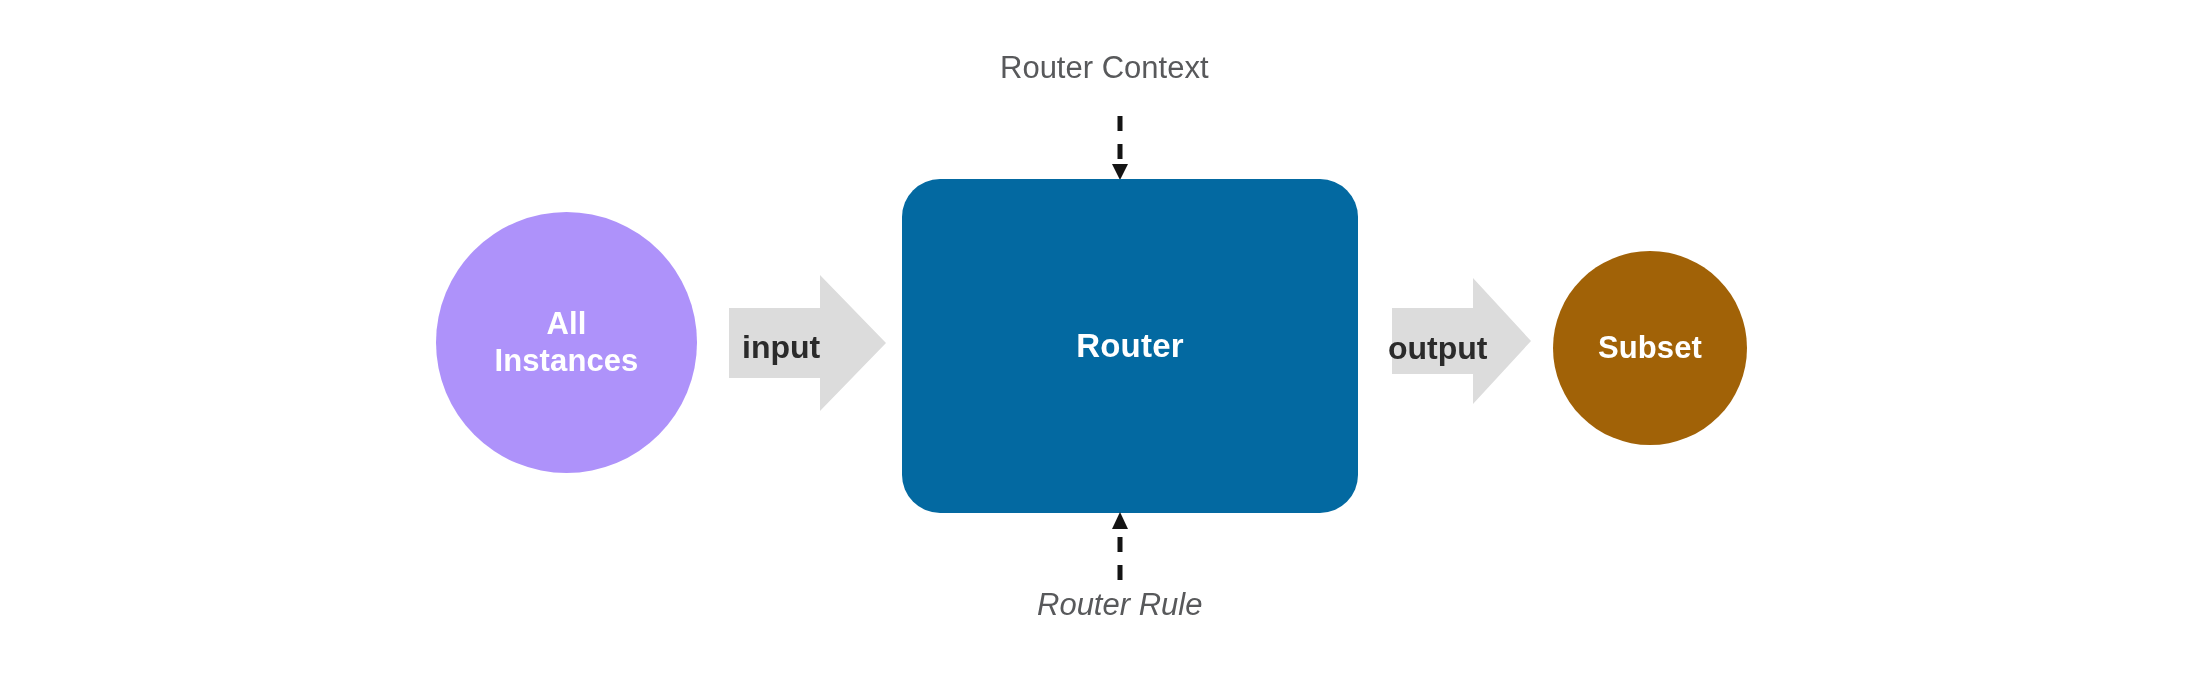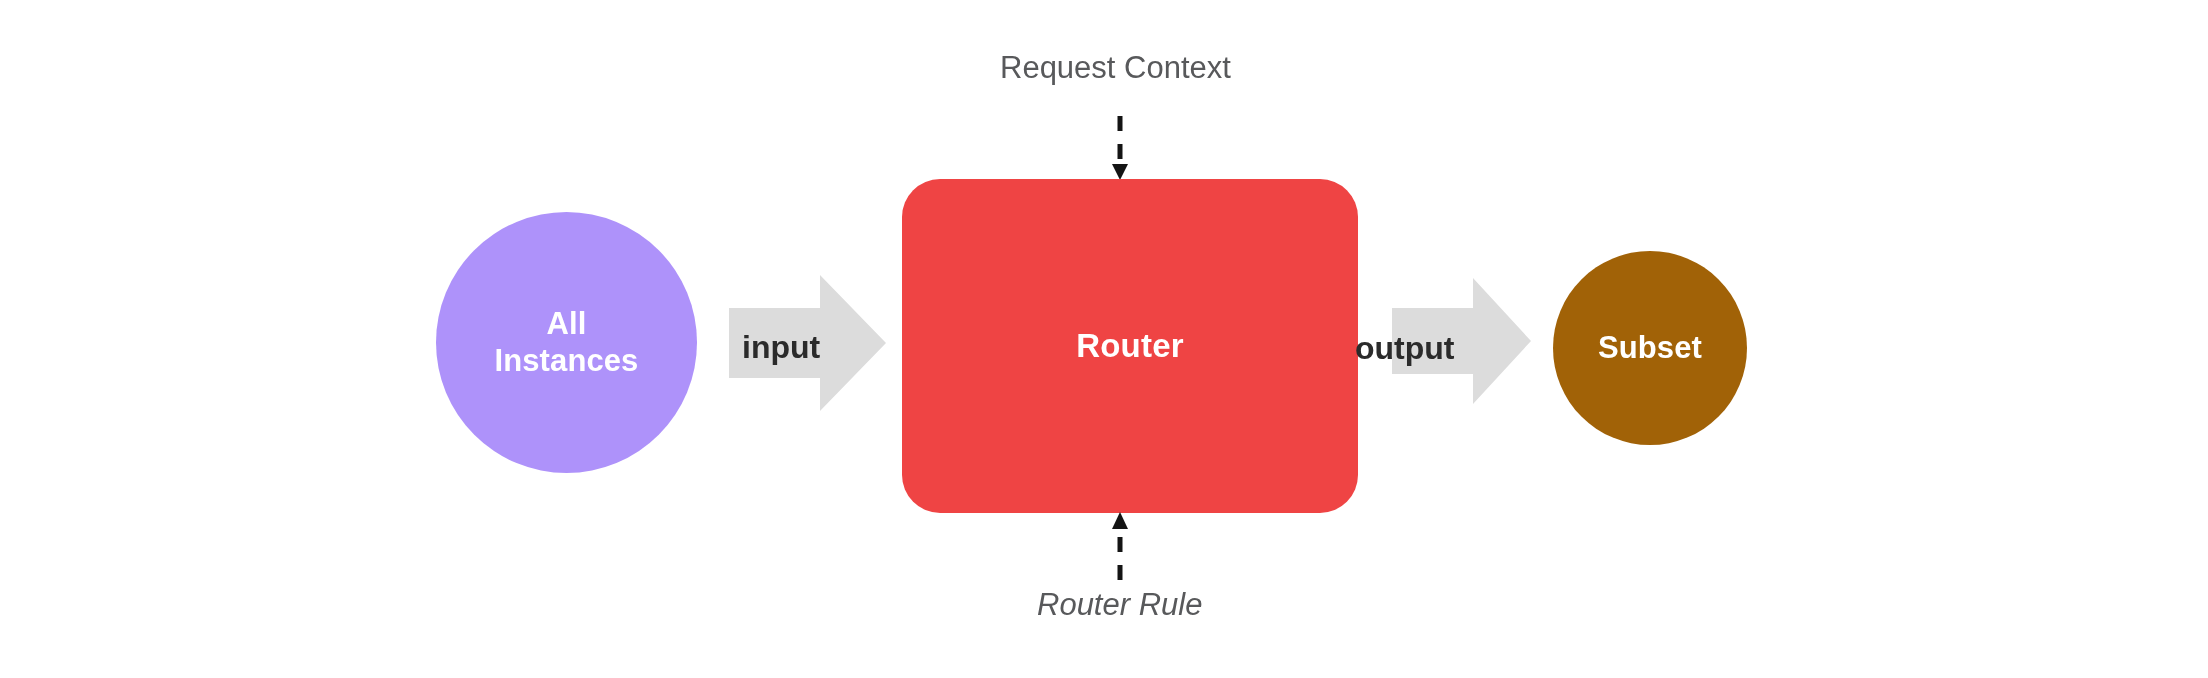--- a/index.html
+++ b/index.html
@@ -54,21 +54,21 @@
     font-size: 31px;
     letter-spacing: 0.1px;
   }
 
   #router-box {
     position: absolute;
     left: 902px;
     top: 179px;
     width: 456px;
     height: 334px;
-    background: #ef4444;
+    background: #0369a1;
     border-radius: 38px;
     display: flex;
     align-items: center;
     justify-content: center;
     color: #ffffff;
     font-weight: bold;
     font-size: 33px;
     letter-spacing: 0.2px;
     user-select: none;
   }
@@ -87,21 +87,21 @@
     font-weight: bold;
     font-size: 32px;
     white-space: nowrap;
     user-select: none;
   }
 
   #input-arrow  { left: 729px; top: 275px; width: 157px; height: 136px; }
   #input-label  { left: 742px; top: 329px; }
 
   #output-arrow { left: 1392px; top: 278px; width: 139px; height: 126px; }
-  #output-label { left: 1355px; top: 330px; }
+  #output-label { left: 1388px; top: 330px; }
 
   
   .dashed-connector {
     position: absolute;
     display: block;
   }
   .dash-line {
     stroke: #141414;
     stroke-width: 5;
     stroke-dasharray: 15 13;
@@ -122,21 +122,21 @@
     user-select: none;
   }
   #request-context-label { left: 1000px; top: 50px; }
   #router-rule-label     { left: 1037px; top: 587px; font-style: italic; }
 </style>
 </head>
 <body>
 
 <div id="canvas">
 
-  <div class="side-label" id="request-context-label">Request Context</div>
+  <div class="side-label" id="request-context-label">Router Context</div>
 
   <svg class="dashed-connector" id="request-context-connector" viewBox="0 0 40 66">
     <line class="dash-line" x1="20" y1="0" x2="20" y2="48"></line>
     <polygon class="dash-head" points="20,64 12,48 28,48"></polygon>
   </svg>
 
   <div class="node-circle" id="all-instances-circle">
     <div>
       <span>All</span><br>
       <span>Instances</span>

